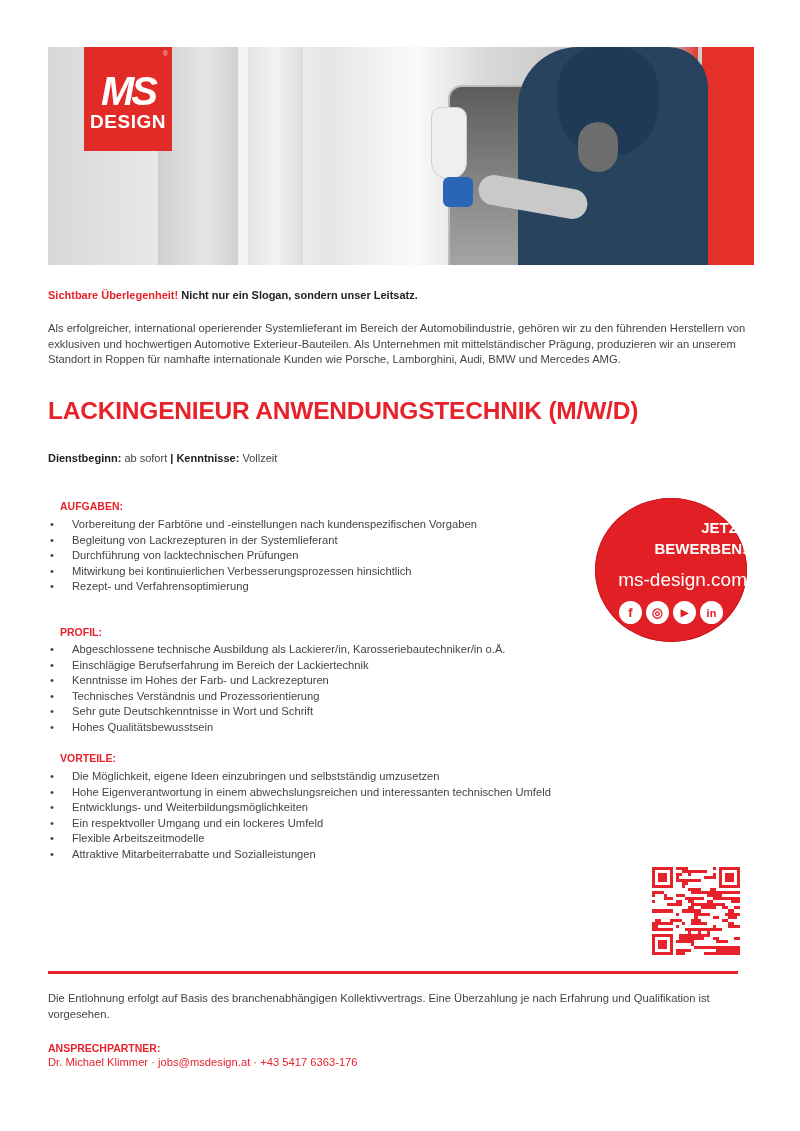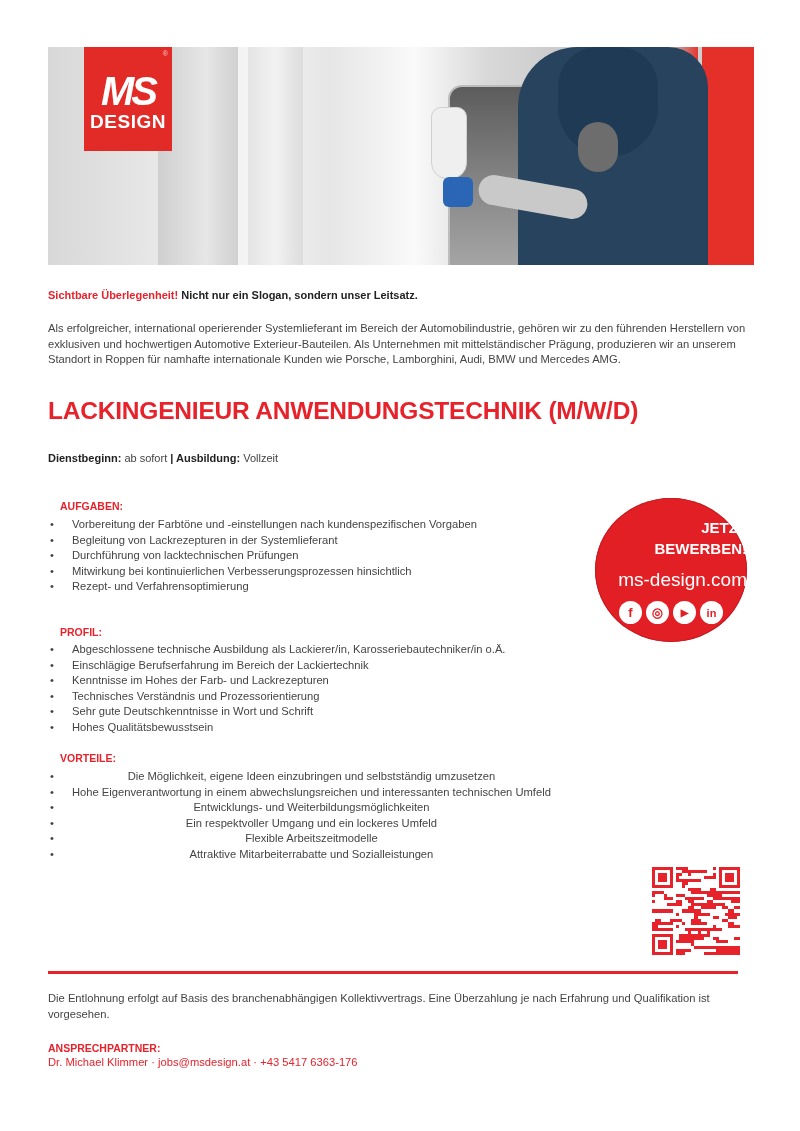--- a/index.html
+++ b/index.html
@@ -73,21 +73,21 @@
 
 <div class="slogan">
   <span class="red">Sichtbare Überlegenheit!</span><span> Nicht nur ein Slogan, sondern unser Leitsatz.</span>
 </div>
 
 <div class="intro">Als erfolgreicher, international operierender Systemlieferant im Bereich der Automobilindustrie, gehören wir zu den führenden Hersteller­n von exklusiven und hochwertigen Automotive Exterieur-Bauteilen. Als Unternehmen mit mittelständischer Prägung, produzieren wir an unserem Standort in Roppen für namhafte internationale Kunden wie Porsche, Lamborghini, Audi, BMW und Mercedes AMG.</div>
 
 <div class="title">LACKINGENIEUR ANWENDUNGSTECHNIK (M/W/D)</div>
 
 <div class="meta">
-  <b>Dienstbeginn:</b><span> ab sofort </span><b class="red">|</b><b> Ausbildung:</b><span> Vollzeit</span>
+  <b>Dienstbeginn:</b><span> ab sofort </span><b class="red">|</b><b> Kenntnisse:</b><span> Vollzeit</span>
 </div>
 
 <div class="section-h" style="top:500px;">AUFGABEN:</div>
 <ul class="list" style="top:517px;">
   <li>Vorbereitung der Farbtöne und -einstellungen nach kundenspezifischen Vorgaben</li>
   <li>Begleitung von Lackrezepturen in der Systemlieferant</li>
   <li>Durchführung von lacktechnischen Prüfungen</li>
   <li>Mitwirkung bei kontinuierlichen Verbesserungsprozessen hinsichtlich</li>
   <li>Rezept- und Verfahrensoptimierung</li>
 </ul>
@@ -96,21 +96,21 @@
 <ul class="list" style="top:642px;">
   <li>Abgeschlossene technische Ausbildung als Lackierer/in, Karosseriebautechniker/in o.Ä.</li>
   <li>Einschlägige Berufserfahrung im Bereich der Lackiertechnik</li>
   <li>Kenntnisse im Hohes der Farb- und Lackrezepturen</li>
   <li>Technisches Verständnis und Prozessorientierung</li>
   <li>Sehr gute Deutschkenntnisse in Wort und Schrift</li>
   <li>Hohes Qualitätsbewusstsein</li>
 </ul>
 
 <div class="section-h" style="top:752px;">VORTEILE:</div>
-<ul class="list" style="top:769px;text-align:center;">
+<ul class="list" style="top:769px;">
   <li>Die Möglichkeit, eigene Ideen einzubringen und selbstständig umzusetzen</li>
   <li>Hohe Eigenverantwortung in einem abwechslungsreichen und interessanten technischen Umfeld</li>
   <li>Entwicklungs- und Weiterbildungsmöglichkeiten</li>
   <li>Ein respektvoller Umgang und ein lockeres Umfeld</li>
   <li>Flexible Arbeitszeitmodelle</li>
   <li>Attraktive Mitarbeiterrabatte und Sozialleistungen</li>
 </ul>
 
 <div class="badge">
   <div class="cta1">JETZT</div>

